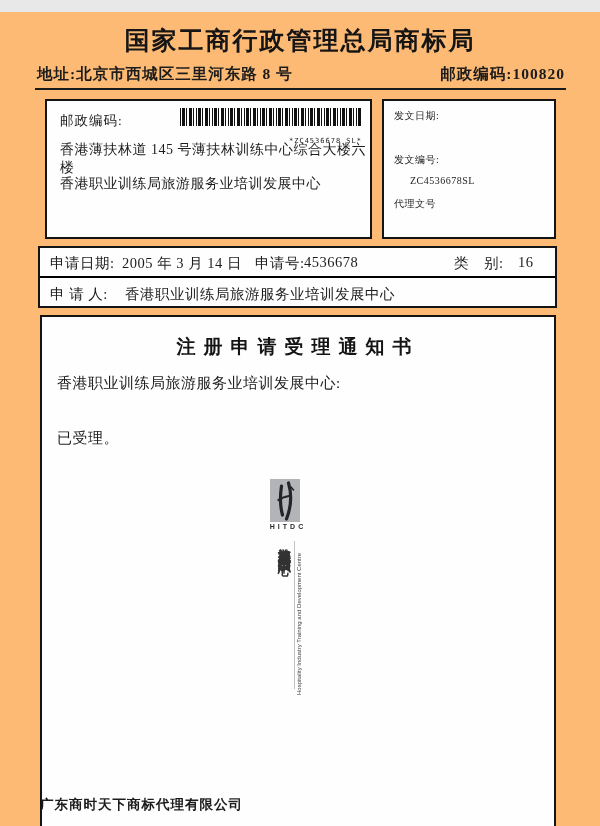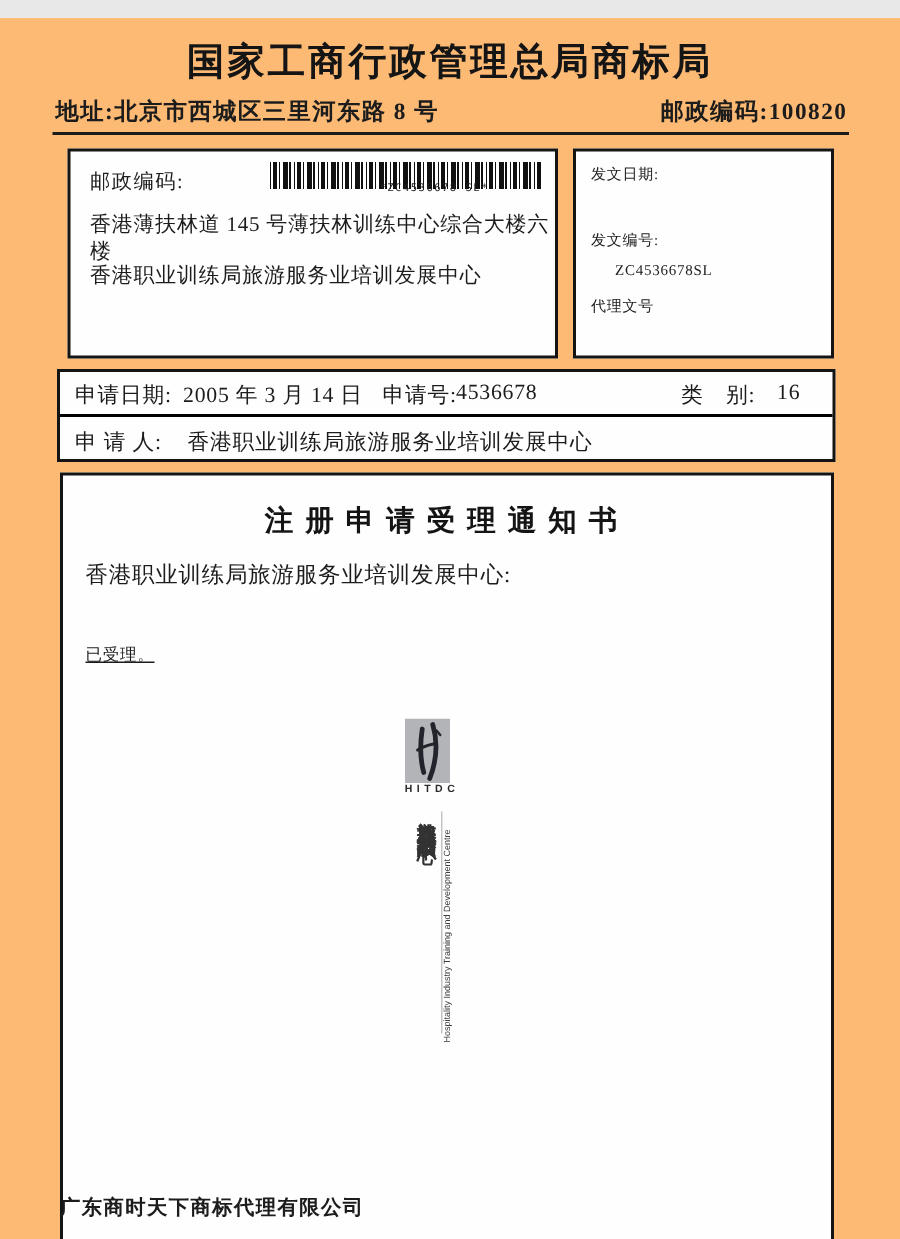--- a/index.html
+++ b/index.html
@@ -32,22 +32,22 @@
   .mail-box { left: 45px; top: 87px; width: 327px; height: 140px; }
   .mail-postcode { position: absolute; left: 13px; top: 11px; font-size: 13.5px; letter-spacing: 1px; }
   .barcode {
     position: absolute; left: 133px; top: 7px; width: 182px; height: 18px;
     background: repeating-linear-gradient(90deg,
       #101010 0 1px, #fff 1px 2px, #101010 2px 5px, #fff 5px 6px,
       #101010 6px 7px, #fff 7px 9px, #101010 9px 12px, #fff 12px 13px,
       #101010 13px 14px, #fff 14px 16px);
   }
   .barcode-label {
-    position: absolute; left: 170px; top: 20px; width: 145px;
-    text-align: center;
+    position: absolute; left: 170px; top: 36px; width: 145px;
+    text-align: right;
     font-family: "DejaVu Sans Mono", monospace;
     font-size: 7px; letter-spacing: 1px; color: #222;
   }
   .mail-line1 { position: absolute; left: 13px; top: 40px; font-size: 14px; letter-spacing: 0.5px; }
   .mail-line2 { position: absolute; left: 13px; top: 74px; font-size: 14px; letter-spacing: 0.5px; }
   .dispatch-box { left: 382px; top: 87px; width: 174px; height: 140px; font-size: 10px; }
   .dispatch-box .dline { position: absolute; left: 10px; letter-spacing: 0.5px; }
   .dispatch-box .indent { left: 26px; }
   .app-table { left: 38px; top: 234px; width: 519px; height: 62px; }
   .app-row { position: absolute; left: 0; width: 100%; height: 30px; font-size: 14.5px; }
@@ -55,21 +55,21 @@
   .app-row-2 { top: 31px; }
   .cell { position: absolute; top: 6px; white-space: nowrap; letter-spacing: 0.5px; }
   .notice-box { left: 40px; top: 303px; width: 516px; height: 598px; }
   .notice-title {
     position: absolute; top: 17px; left: 0; width: 100%;
     text-align: center; font-size: 19px; font-weight: bold;
     letter-spacing: 8px; color: #141414;
   }
   .salutation { position: absolute; top: 57px; left: 15px; font-size: 15px; letter-spacing: 0.5px; }
   .body-line1 { position: absolute; top: 85px; left: 15px; width: 488px; font-size: 15px; text-indent: 2em; letter-spacing: 0.5px; }
-  .body-line2 { position: absolute; top: 112px; left: 15px; font-size: 11px; letter-spacing: 0.5px; text-decoration: underline; }
+  .body-line2 { position: absolute; top: 112px; left: 15px; font-size: 15px; letter-spacing: 0.5px; }
   .logo-block { position: absolute; left: 226px; top: 162px; width: 90px; height: 220px; }
   .logo-mark { position: absolute; left: 2px; top: 0; width: 30px; height: 43px; }
   .logo-acronym {
     position: absolute; left: 0px; top: 44px; width: 40px; text-align: center;
     font-family: "Liberation Sans", sans-serif;
     font-size: 7px; font-weight: bold; letter-spacing: 3px; color: #2a2a2a;
     white-space: nowrap;
   }
   .logo-cn {
     position: absolute; left: 7px; top: 58px; height: 162px;

